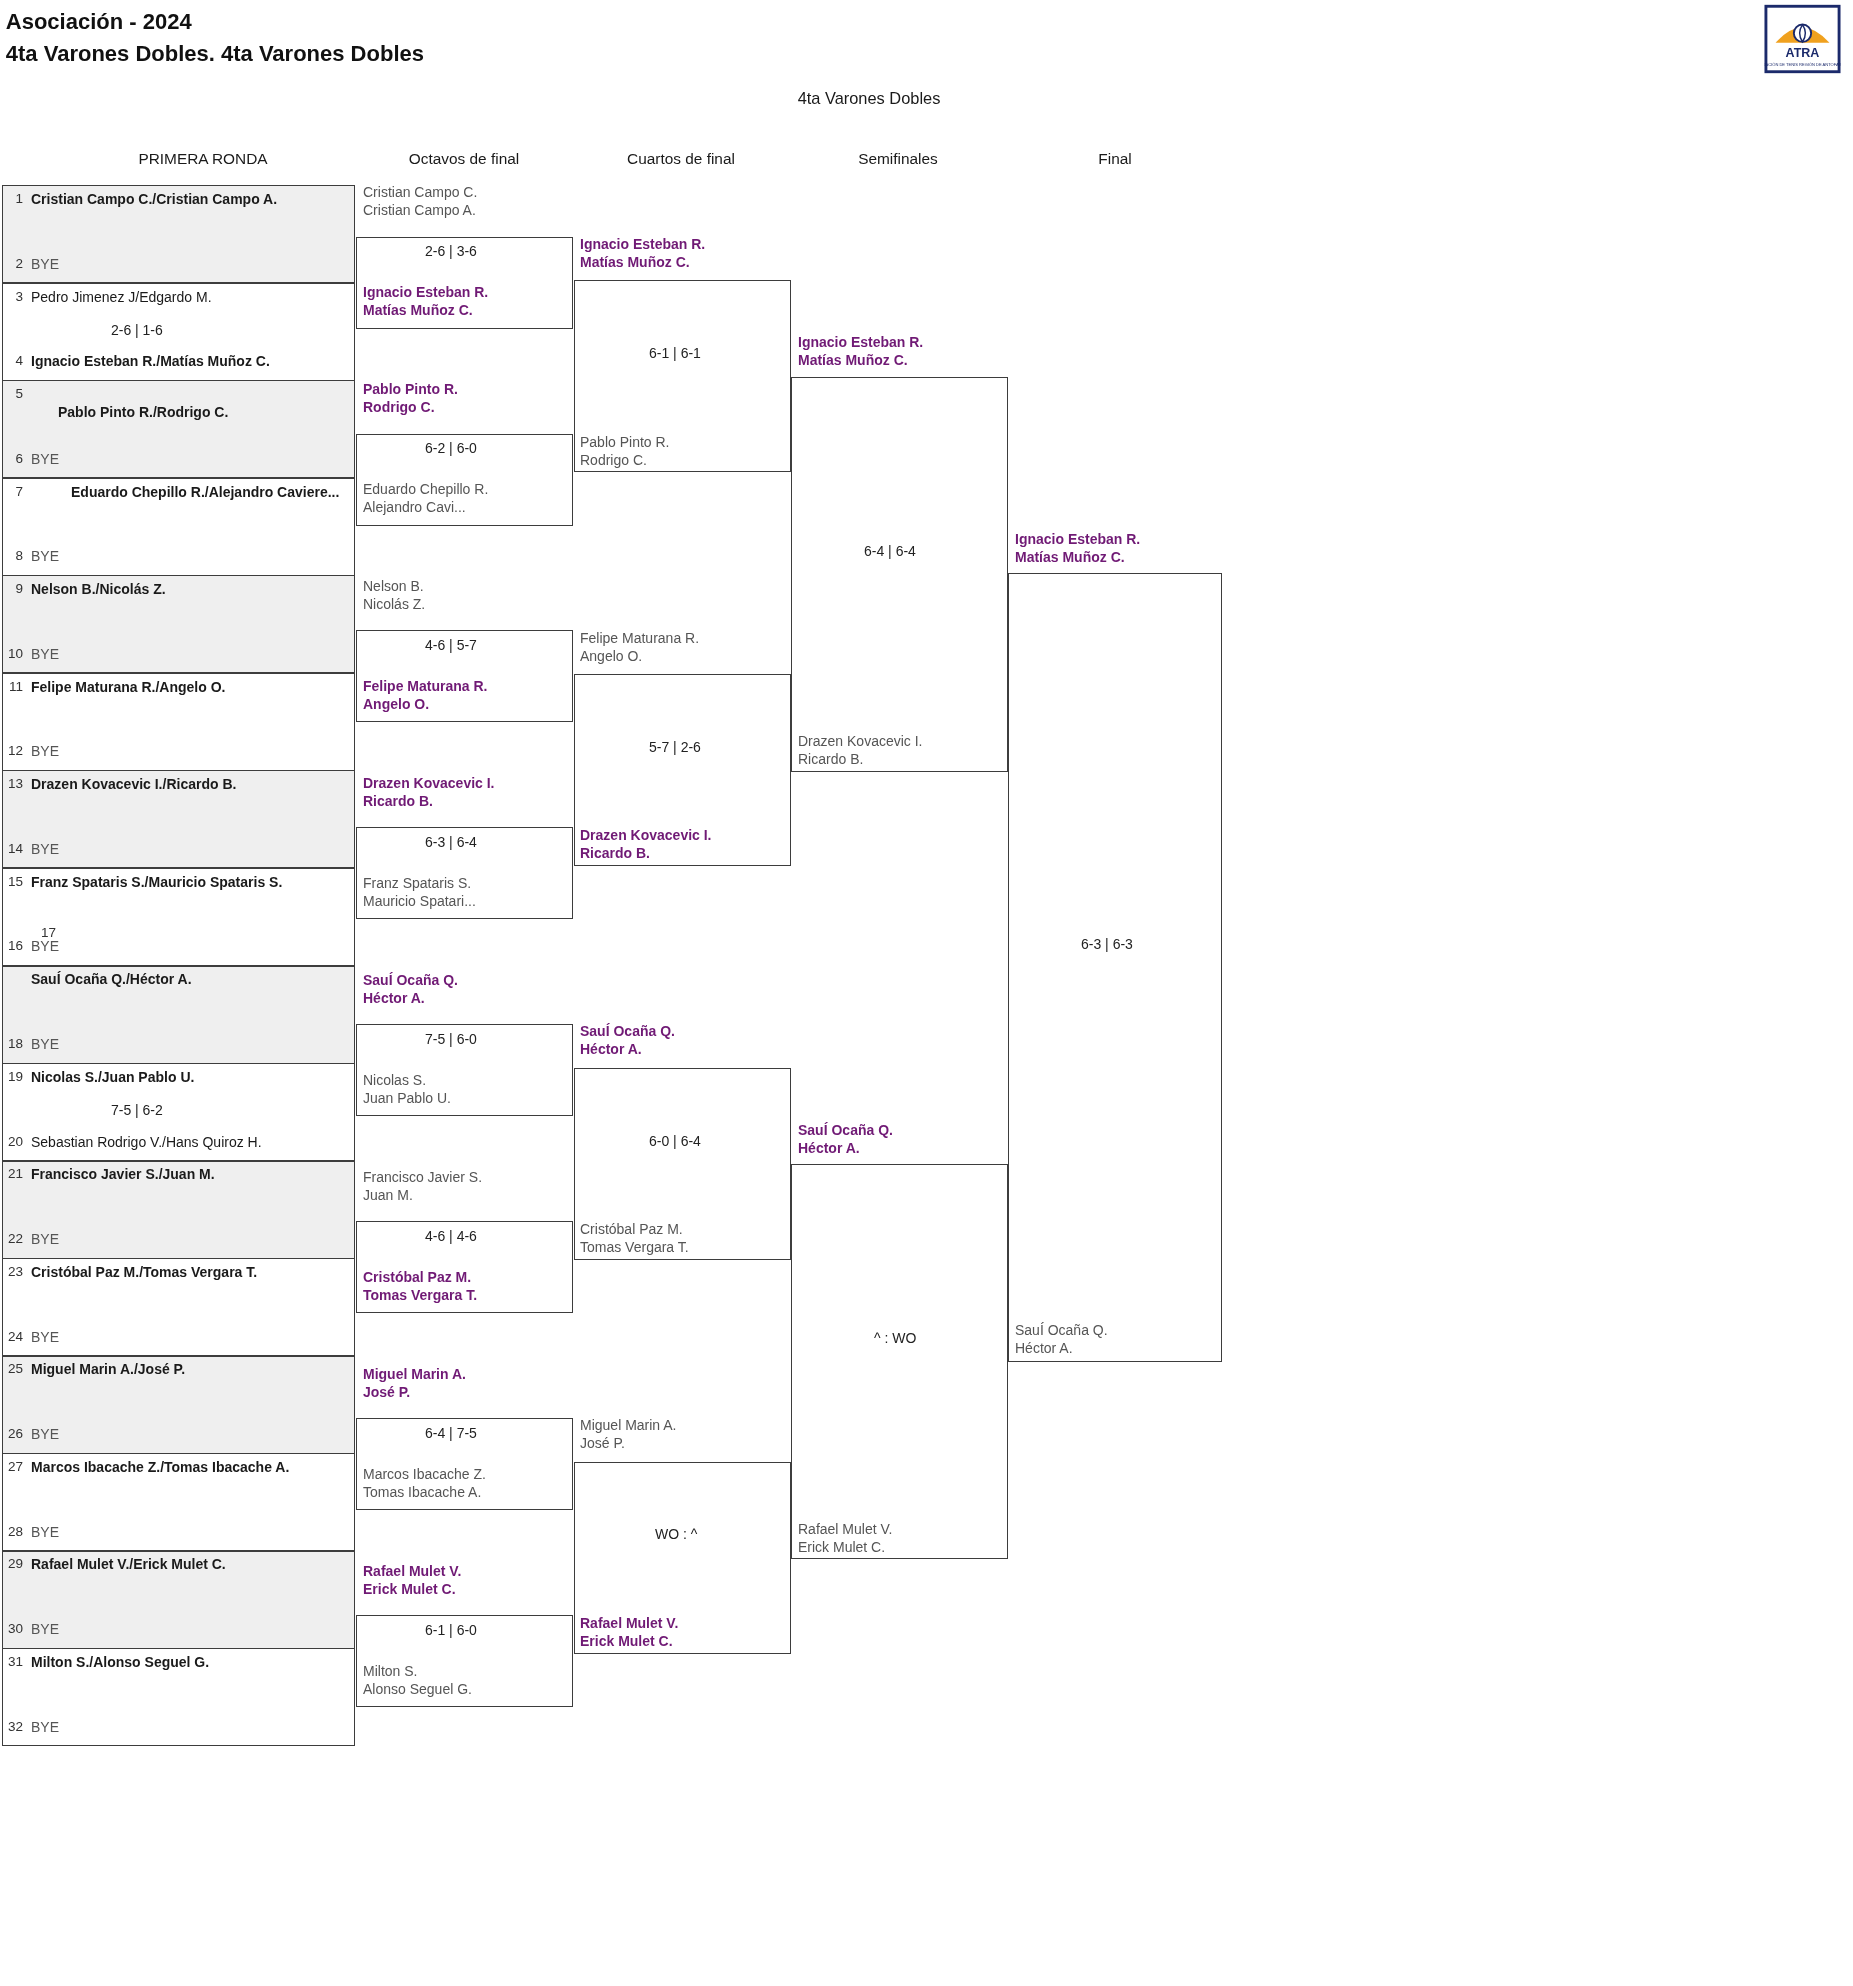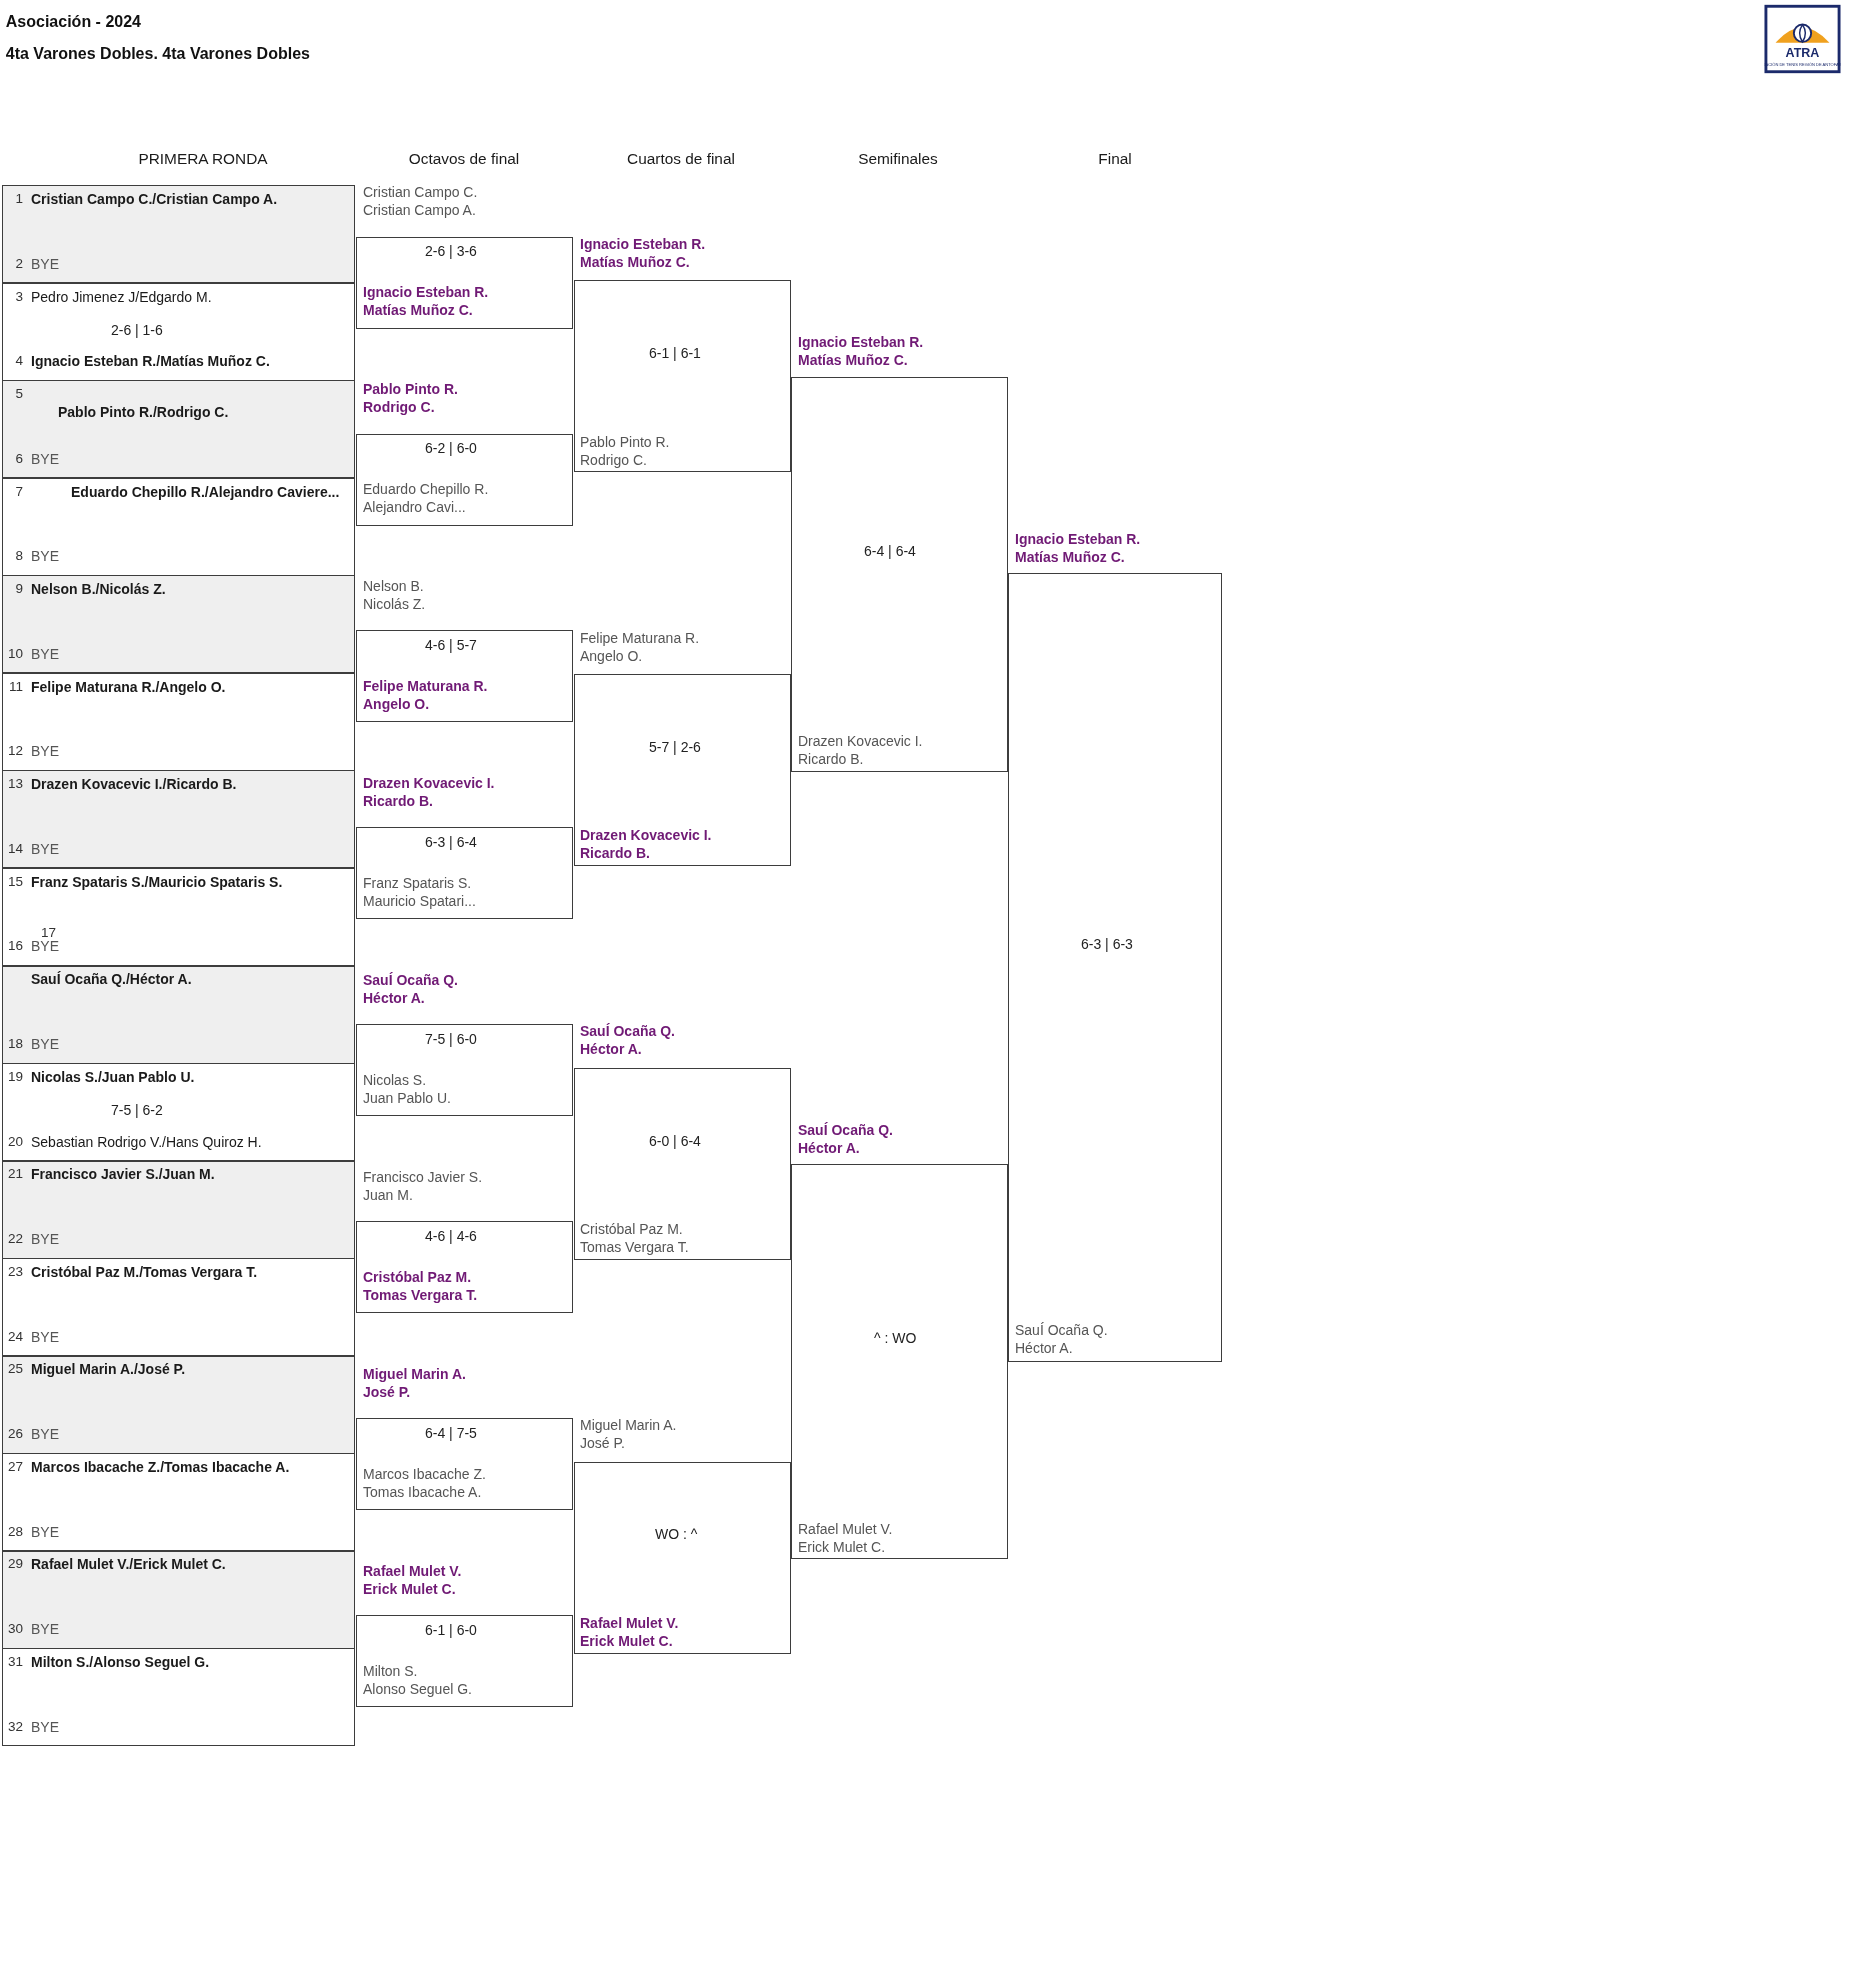--- a/index.html
+++ b/index.html
@@ -20,21 +20,21 @@
     width: 1854px;
     height: 1986px;
   }
   
   .hdr {
     position: absolute;
     left: 5.8px;
     top: 5.8px;
   }
   .hdr-line {
-    font-size: 16px;
+    font-size: 22px;
     font-weight: bold;
     line-height: 32px;
     color: #111111;
     white-space: nowrap;
   }
   .logo {
     position: absolute;
     right: 13.5px;
     top: 3.9px;
     width: 77px;
@@ -125,20 +125,23 @@
     <svg width="77" height="70" viewBox="0 0 80 72">
       <rect x="2" y="2" width="76" height="68" fill="#ffffff" stroke="#1b2a6b" stroke-width="3"></rect>
       <path d="M12 40 Q40 8 68 40 Z" fill="#f0a11e"></path>
       <circle cx="40" cy="30" r="9" fill="#ffffff" stroke="#1b2a6b" stroke-width="2"></circle>
       <path d="M40 21 q6 9 0 18 q-6 -9 0 -18" fill="none" stroke="#1b2a6b" stroke-width="1.5"></path>
       <text x="40" y="55" font-family="Liberation Sans, sans-serif" font-size="13" font-weight="bold" fill="#1b2a6b" text-anchor="middle">ATRA</text>
       <text x="40" y="64" font-family="Liberation Sans, sans-serif" font-size="4.2" fill="#1b2a6b" text-anchor="middle">ASOCIACIÓN DE TENIS REGIÓN DE ANTOFAGASTA</text>
     </svg>
   </div>
 
+  <div class="bracket-title">
+    <span>4ta Varones Dobles</span>
+  </div>
 
   <div class="round-hdr" style="left:58px;  top:150px; width:290px;">PRIMERA RONDA</div>
   <div class="round-hdr" style="left:319px; top:150px; width:290px;">Octavos de final</div>
   <div class="round-hdr" style="left:536px; top:150px; width:290px;">Cuartos de final</div>
   <div class="round-hdr" style="left:753px; top:150px; width:290px;">Semifinales</div>
   <div class="round-hdr" style="left:970px;top:150px; width:290px;">Final</div>
 
   <div class="r1box shaded" style="left:1.9px;  top:185px; width:353px; height:98px;"></div>
   <div class="r1box" style="left:1.9px;  top:283px; width:353px; height:98px;"></div>
   <div class="r1box shaded" style="left:1.9px;  top:380px; width:353px; height:98px;"></div>

